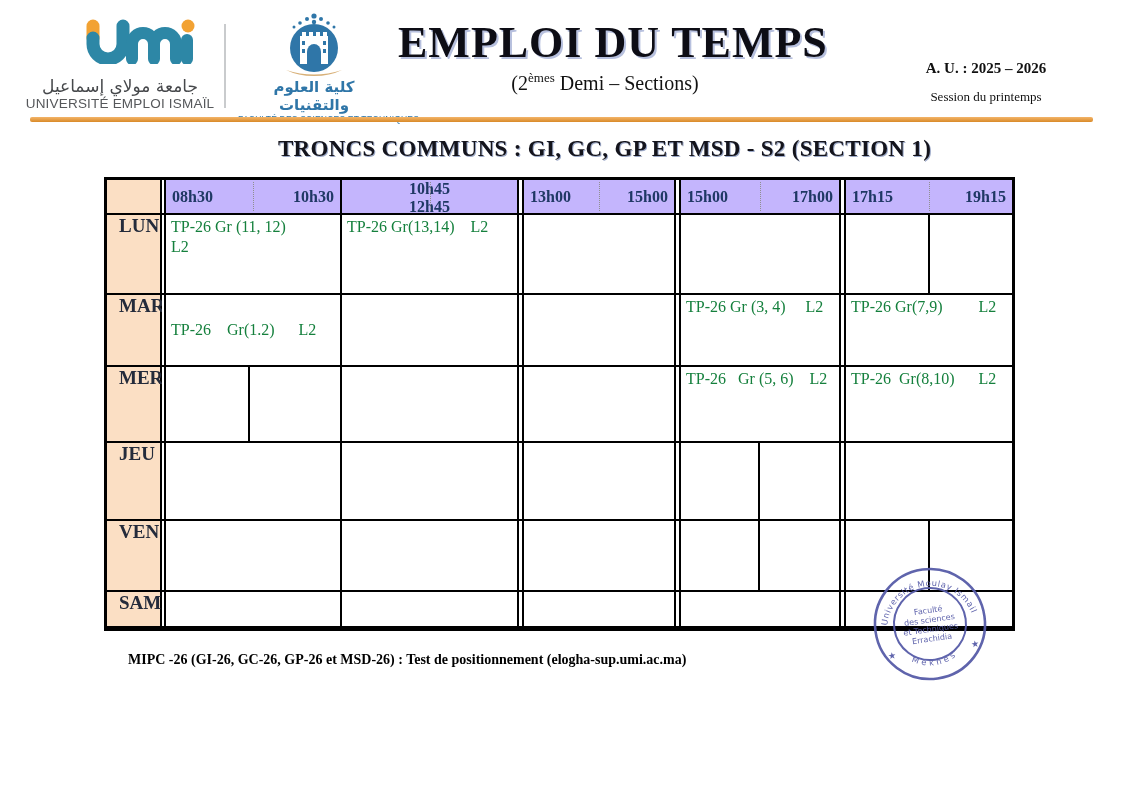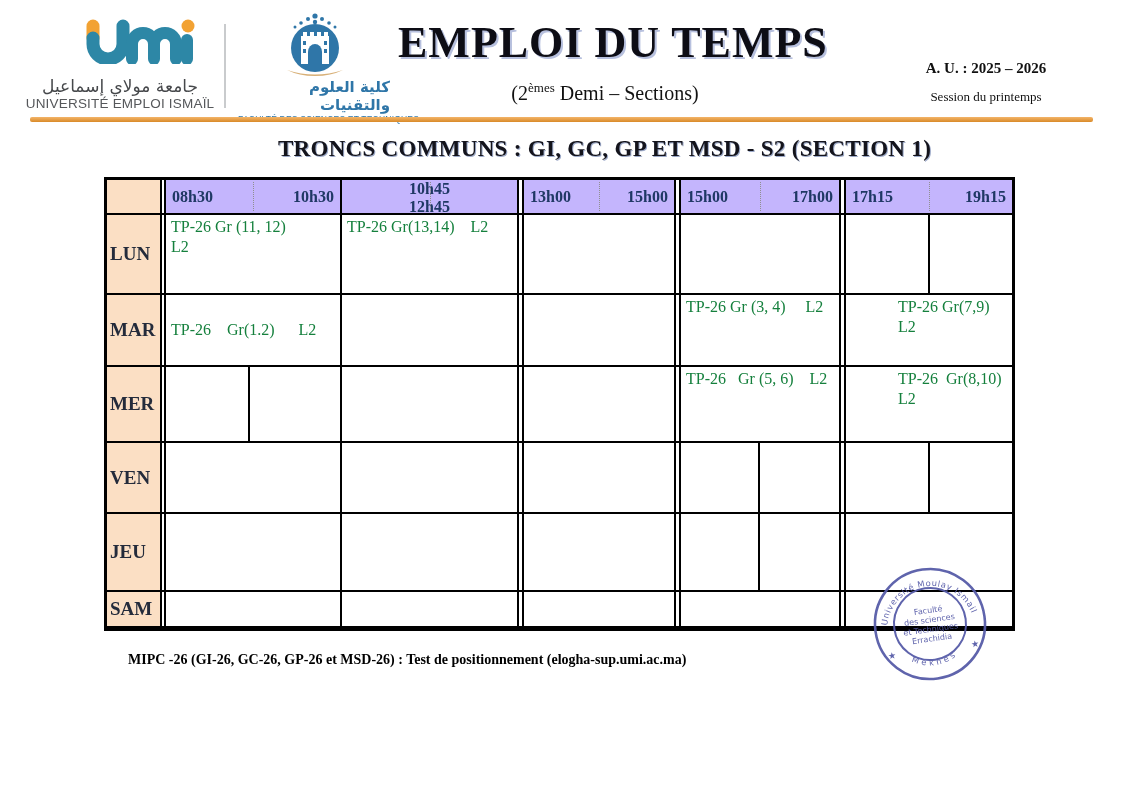--- a/index.html
+++ b/index.html
@@ -5,52 +5,52 @@
   html,body{margin:0;padding:0;}
   body{width:1121px;height:791px;position:relative;background:#fff;overflow:hidden;
        font-family:"Liberation Serif",serif;}
 
   
   .banner{position:absolute;left:0;top:0;width:1121px;height:130px;}
   .umi-logo{position:absolute;left:22px;top:18px;width:196px;height:92px;text-align:center;}
   .umi-arabic{font-family:"DejaVu Sans",sans-serif;font-size:17px;color:#46484b;margin-top:8px;direction:rtl;}
   .umi-latin{font-family:"Liberation Sans",sans-serif;font-size:13.5px;color:#56585b;letter-spacing:.2px;white-space:nowrap;}
   .logo-divider{position:absolute;left:224px;top:24px;width:2px;height:84px;background:#c9cbcd;}
-  .fst-logo{position:absolute;left:238px;top:10px;width:152px;height:110px;text-align:right;}
+  .fst-logo{position:absolute;left:238px;top:10px;width:152px;height:110px;text-align:center;}
   .fst-arabic{font-family:"DejaVu Sans",sans-serif;font-size:15px;font-weight:bold;color:#2f76a8;direction:rtl;margin-top:-2px;}
   .fst-latin{font-family:"Liberation Sans",sans-serif;font-size:8.5px;color:#2f76a8;letter-spacing:.2px;white-space:nowrap;}
 
   .title-block{position:absolute;left:398px;top:20px;width:414px;text-align:center;}
   .main-title{font-size:44px;font-weight:bold;color:#0d0d15;letter-spacing:1px;line-height:1.05;
               text-shadow:2px 2px 0 #b7c0de;white-space:nowrap;}
-  .sub-title{font-size:20px;color:#111;margin-top:14px;}
+  .sub-title{font-size:20px;color:#111;margin-top:4px;}
   .sub-title sup{font-size:13px;}
 
   .right-block{position:absolute;left:882px;top:60px;width:208px;text-align:center;}
   .au-line{font-size:15px;font-weight:bold;color:#111;}
   .session-line{font-size:13px;color:#111;margin-top:12px;}
 
   .orange-rule{position:absolute;left:30px;top:117px;width:1063px;height:5px;
                background:linear-gradient(#f3b469,#d98a28);border-radius:2px;}
 
   
   .section-title{position:absolute;left:0;top:136px;width:1121px;text-align:center;
                  font-size:23px;font-weight:bold;color:#14141c;letter-spacing:.3px;
                  text-shadow:1px 1px 0 #9daac9;margin-left:44px;}
 
   
   .tbl{position:absolute;left:104px;top:177px;border:3px solid #000;background:#fff;}
   .trow{display:flex;}
   .cell{box-sizing:border-box;position:relative;border-right:2px solid #000;border-bottom:2px solid #000;background:#fff;}
-  .day{width:55px;background:#fbdfc4;display:flex;align-items:center;padding-left:3px;
+  .day{width:55px;background:#fbdfc4;display:flex;align-items:flex-start;padding-left:12px;
        font-weight:bold;font-size:19px;color:#242b3b;}
   .g{width:4px;background:#fff;}
   .gs{width:5px;background:#fff;}
   .c1{width:176px;} .c2{width:177px;flex-direction:column;} .c3{width:152px;} .c4{width:160px;}
-  .c5{width:166px;border-right:none;padding-left:47px;}
+  .c5{width:166px;border-right:none;}
   .hdr{background:#c4b5fd;display:flex;align-items:center;justify-content:space-between;
        padding:0 6px;font-weight:bold;font-size:16px;color:#1f3864;}
   .dotsep{position:absolute;left:50%;top:2px;bottom:2px;border-left:1px dotted #8f8f8f;}
   .txt{display:block;padding:2px 5px;font-size:16px;color:#15803d;white-space:pre-wrap;line-height:1.25;}
   .vmid{display:flex;align-items:center;}
   .split{display:flex;padding:0;}
   .half{height:100%;}
   .half.r{flex:1;border-left:2px solid #000;}
 
   
@@ -219,57 +219,57 @@
     <div class="cell gs"></div>
     <div class="cell c4">
         <span class="txt">TP-26   Gr (5, 6)    L2</span>
       </div>
     <div class="cell gs"></div>
     <div class="cell c5">
         <span class="txt">TP-26  Gr(8,10)      L2</span>
       </div>
   </div>
 
-  <div class="trow" style="height:71px">
-    <div class="cell day">
-        <span>VEN</span>
+  <div class="trow" style="height:78px">
+    <div class="cell day">
+        <span>JEU</span>
       </div>
     <div class="cell g"></div>
     <div class="cell c1"></div>
     <div class="cell c2"></div>
     <div class="cell gs"></div>
     <div class="cell c3"></div>
     <div class="cell gs"></div>
     <div class="cell c4 split">
         <div class="half" style="width:49%"></div>
         <div class="half r"></div>
       </div>
     <div class="cell gs"></div>
+    <div class="cell c5"></div>
+  </div>
+
+  <div class="trow" style="height:71px">
+    <div class="cell day">
+        <span>VEN</span>
+      </div>
+    <div class="cell g"></div>
+    <div class="cell c1"></div>
+    <div class="cell c2"></div>
+    <div class="cell gs"></div>
+    <div class="cell c3"></div>
+    <div class="cell gs"></div>
+    <div class="cell c4 split">
+        <div class="half" style="width:49%"></div>
+        <div class="half r"></div>
+      </div>
+    <div class="cell gs"></div>
     <div class="cell c5 split">
         <div class="half" style="width:49.5%"></div>
         <div class="half r"></div>
       </div>
-  </div>
-
-  <div class="trow" style="height:78px">
-    <div class="cell day">
-        <span>JEU</span>
-      </div>
-    <div class="cell g"></div>
-    <div class="cell c1"></div>
-    <div class="cell c2"></div>
-    <div class="cell gs"></div>
-    <div class="cell c3"></div>
-    <div class="cell gs"></div>
-    <div class="cell c4 split">
-        <div class="half" style="width:49%"></div>
-        <div class="half r"></div>
-      </div>
-    <div class="cell gs"></div>
-    <div class="cell c5"></div>
   </div>
 
   <div class="trow" style="height:36px">
     <div class="cell day">
         <span>SAM</span>
       </div>
     <div class="cell g"></div>
     <div class="cell c1"></div>
     <div class="cell c2"></div>
     <div class="cell gs"></div>

